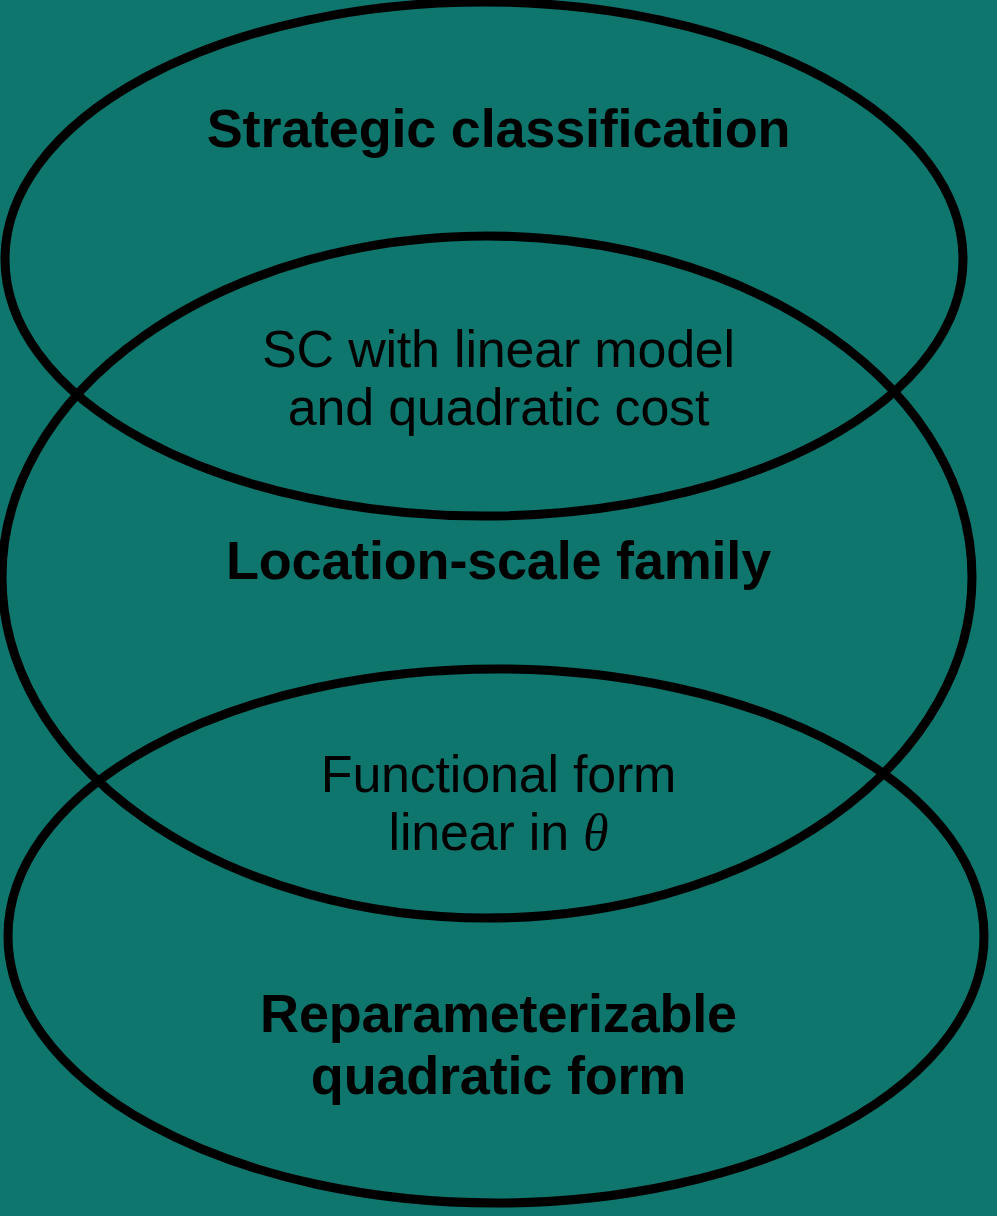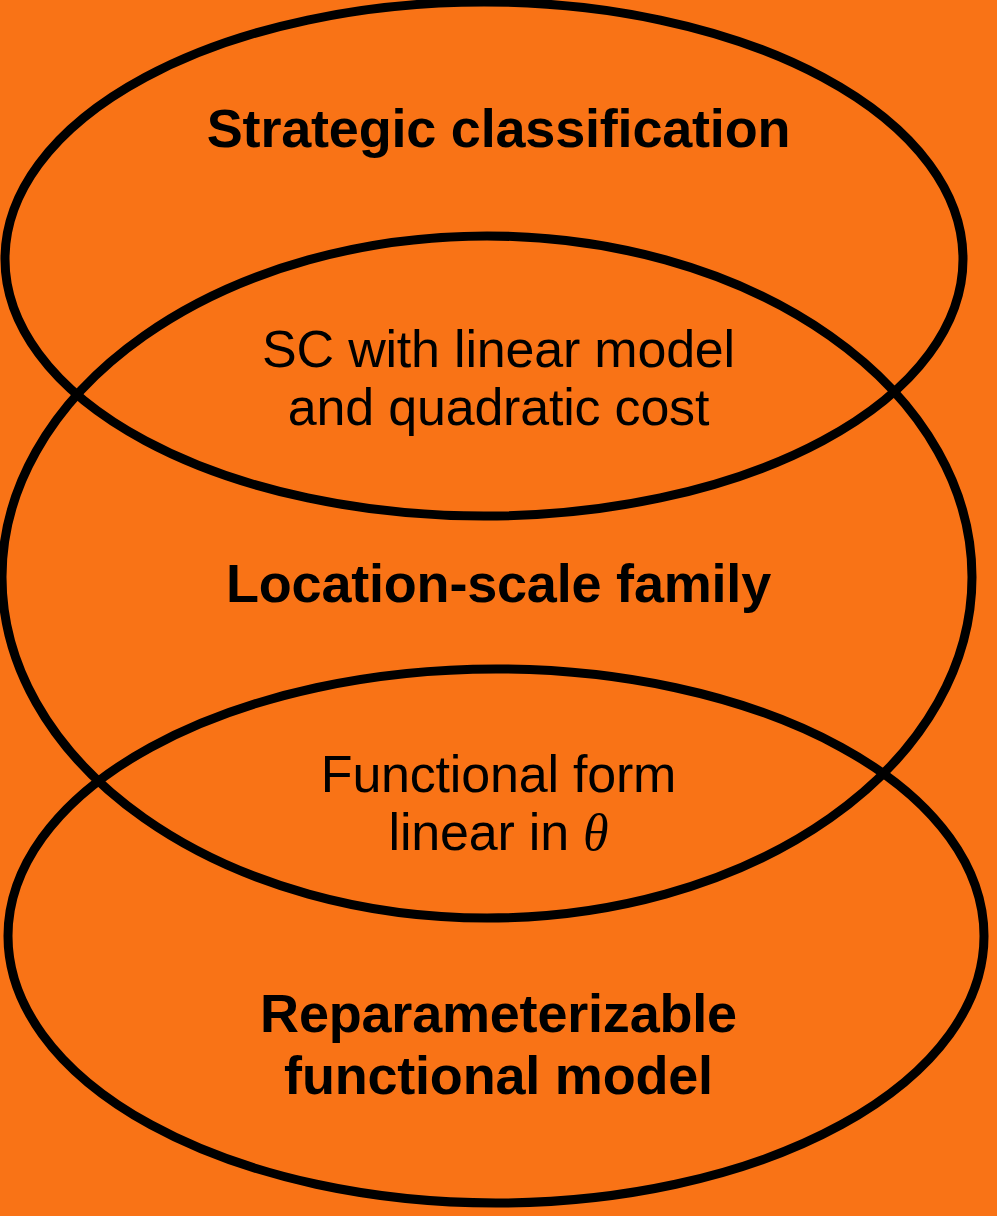--- a/index.html
+++ b/index.html
@@ -8,21 +8,21 @@
     padding: 0;
     background: #ffffff;
   }
   body {
     font-family: "Liberation Sans", "DejaVu Sans", sans-serif;
   }
   #diagram-root {
     position: relative;
     width: 997px;
     height: 1216px;
-    background: #f97316;
+    background: #0f766e;
     overflow: hidden;
   }
   #venn-svg {
     position: absolute;
     left: 0;
     top: 0;
     width: 997px;
     height: 1216px;
     display: block;
   }
@@ -51,21 +51,21 @@
     font-size: 52px;
     line-height: 1.12;
   }
   .theta-symbol {
     font-family: "Liberation Serif", "DejaVu Serif", serif;
     font-style: italic;
     font-size: 52px;
   }
   #label-strategic-classification { top: 98px; }
   #label-sc-linear-quadratic      { top: 320px; text-align: center; }
-  #label-location-scale-family    { top: 553px; }
+  #label-location-scale-family    { top: 530px; }
   #label-functional-form-linear   { top: 745px; }
   #label-reparameterizable-form   { top: 983px; }
 </style>
 </head>
 <body>
 
 <div id="diagram-root">
 
   <svg id="venn-svg" viewBox="0 0 997 1216" xmlns="http://www.w3.org/2000/svg">
     <ellipse class="venn-ellipse" cx="484" cy="259" rx="479" ry="257"></ellipse>
@@ -77,15 +77,15 @@
 
   <div class="venn-label intersection-label" id="label-sc-linear-quadratic">SC with linear model
 and quadratic cost</div>
 
   <div class="venn-label set-label" id="label-location-scale-family">Location-scale family</div>
 
   <div class="venn-label intersection-label" id="label-functional-form-linear"><span>Functional form
 linear in </span><span class="theta-symbol">θ</span></div>
 
   <div class="venn-label set-label" id="label-reparameterizable-form">Reparameterizable
-functional model</div>
+quadratic form</div>
 
 </div>
 
 </body></html>

